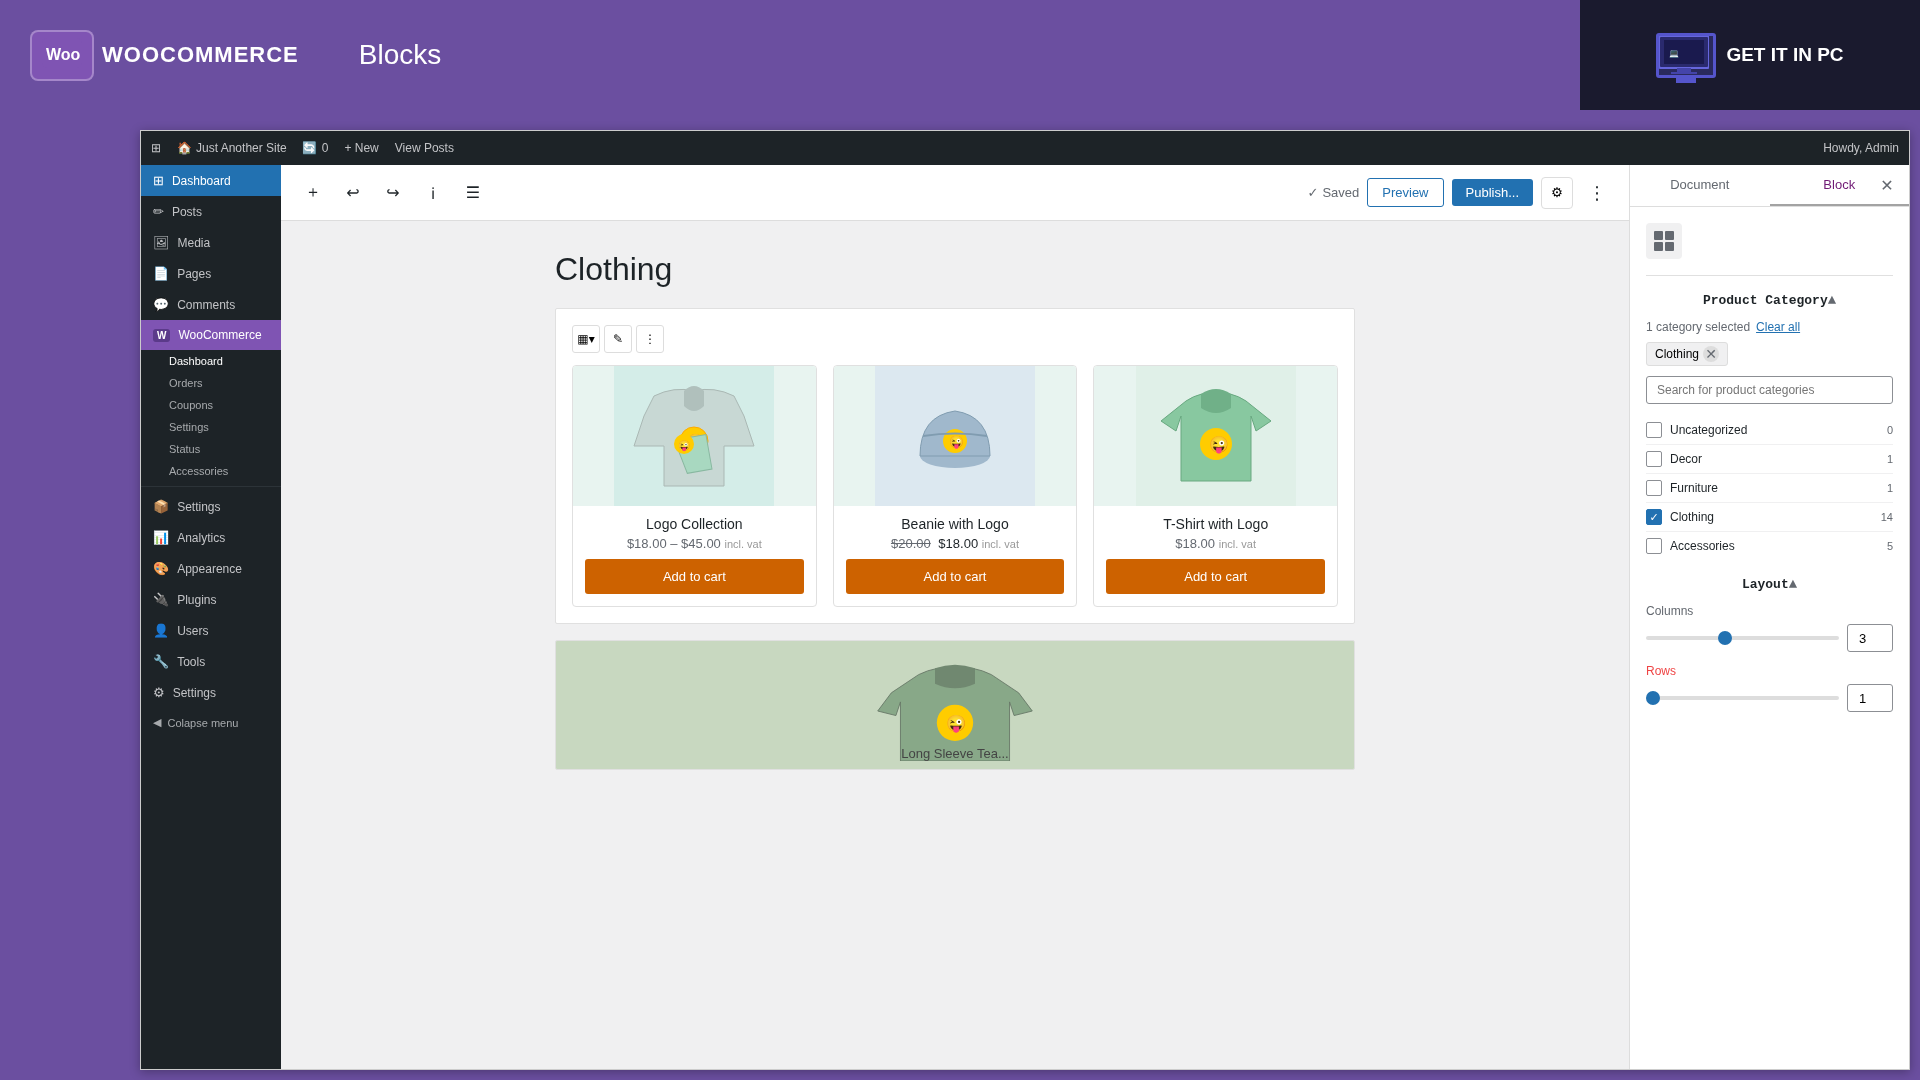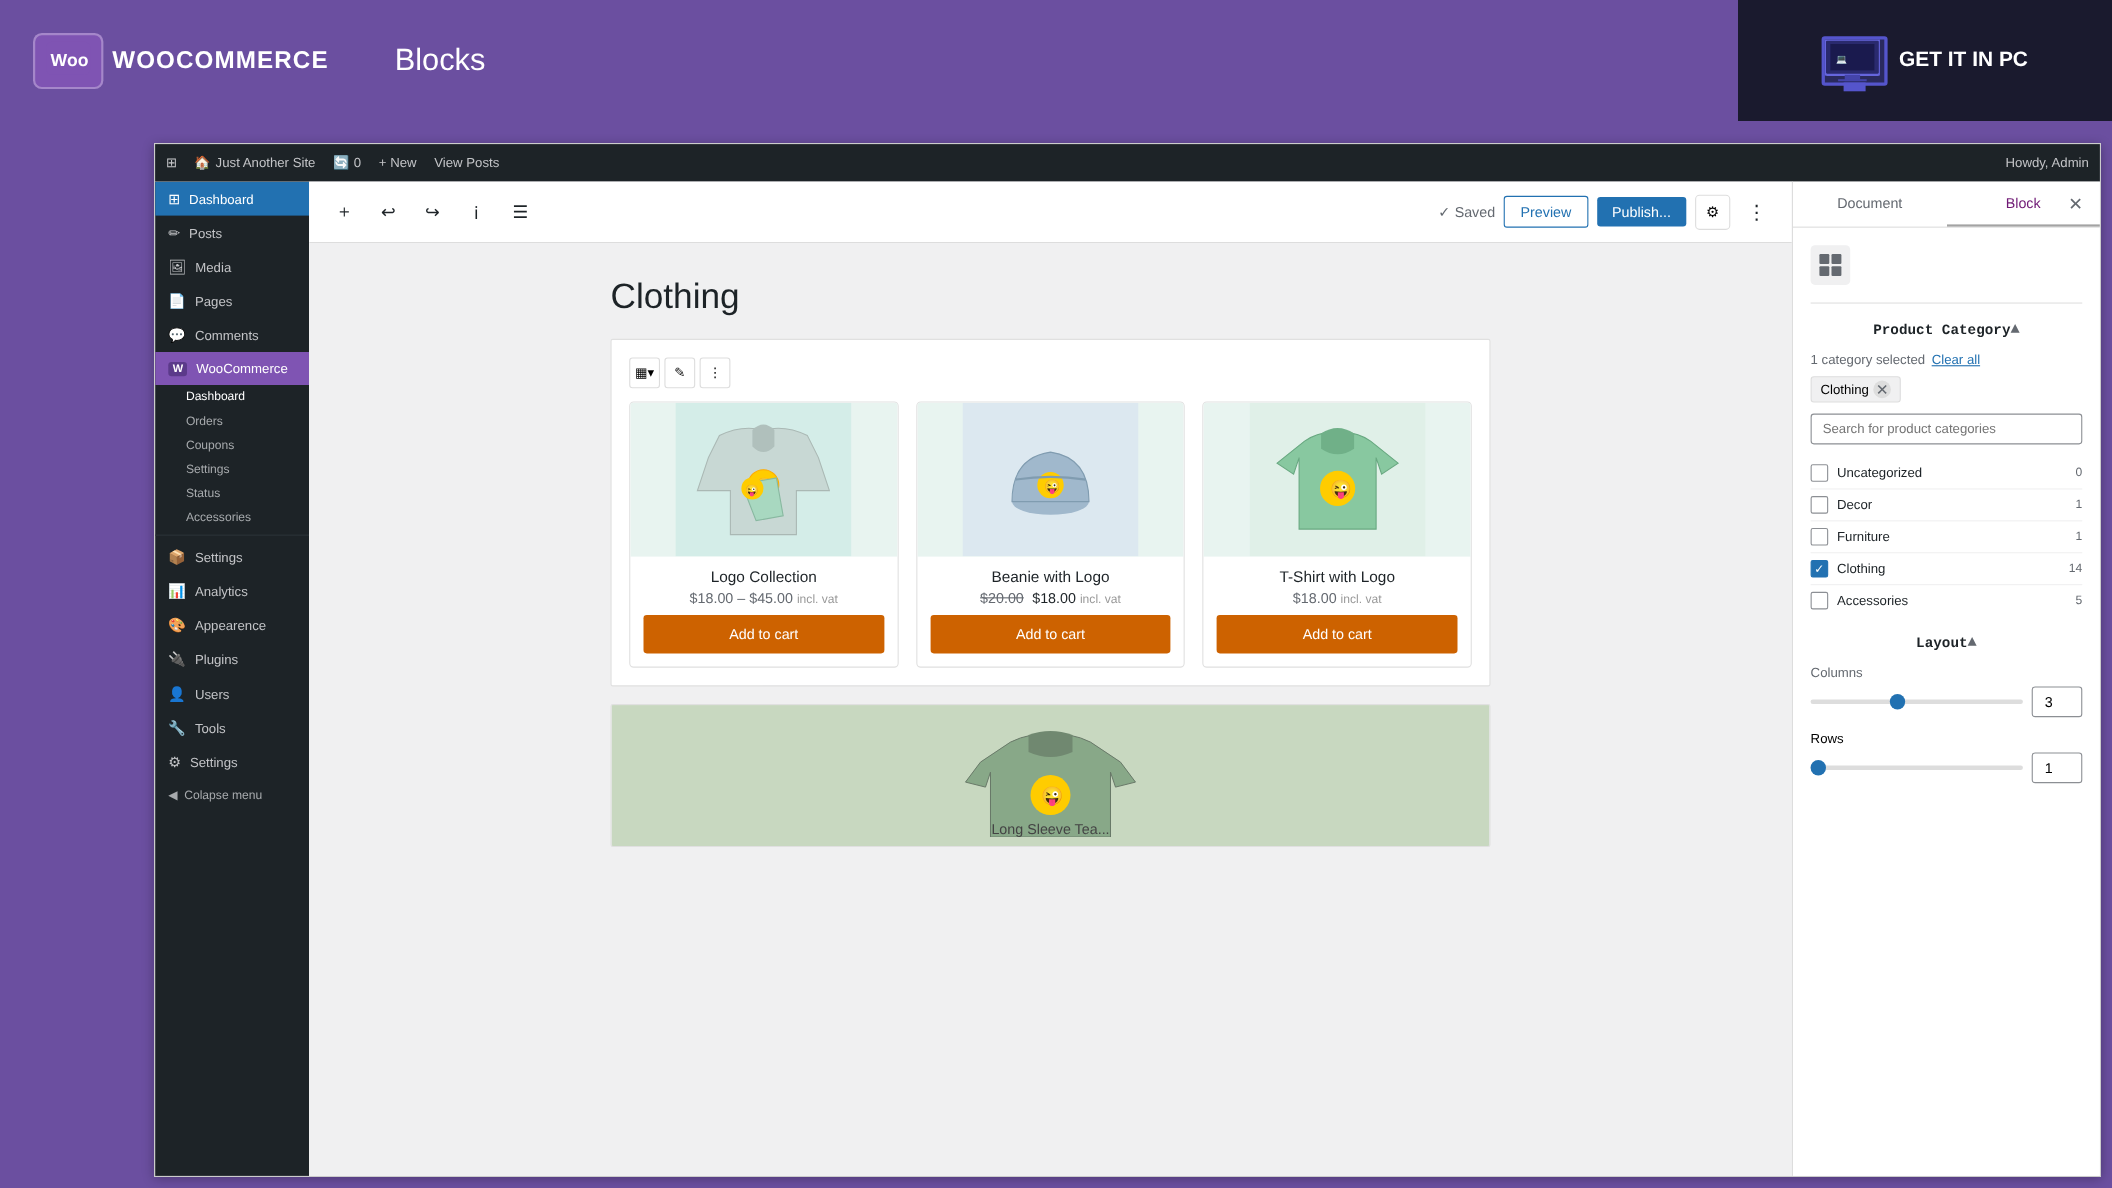--- a/index.html
+++ b/index.html
@@ -803,21 +803,21 @@
             <span class="section-title">Layout</span>
             <span class="section-toggle">▲</span>
           </div>
 
           <div style="font-size:12px;color:#646970;margin-bottom:6px;">Columns</div>
           <div class="columns-row">
             <input type="range" class="range-slider" min="1" max="6" value="3" style="">
             <input type="number" class="number-input" value="3" style="">
           </div>
 
-          <div style="font-size:12px;color:#000000;margin-bottom:6px;">Rows</div>
+          <div style="font-size:12px;color:#ef4444;margin-bottom:6px;">Rows</div>
           <div class="columns-row">
             <input type="range" class="range-slider" min="1" max="10" value="1" style="">
             <input type="number" class="number-input" value="1" style="">
           </div>
         </div>
       </div>
     </div>
   </div>
 </div>
 

